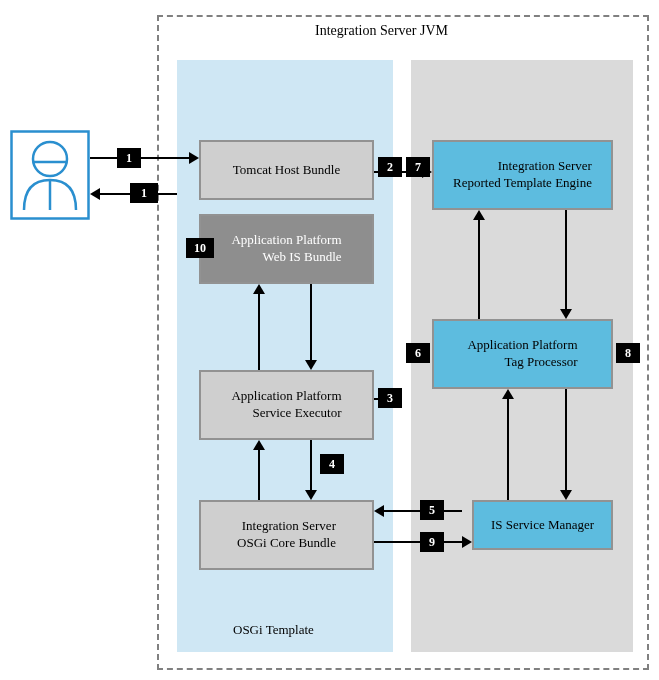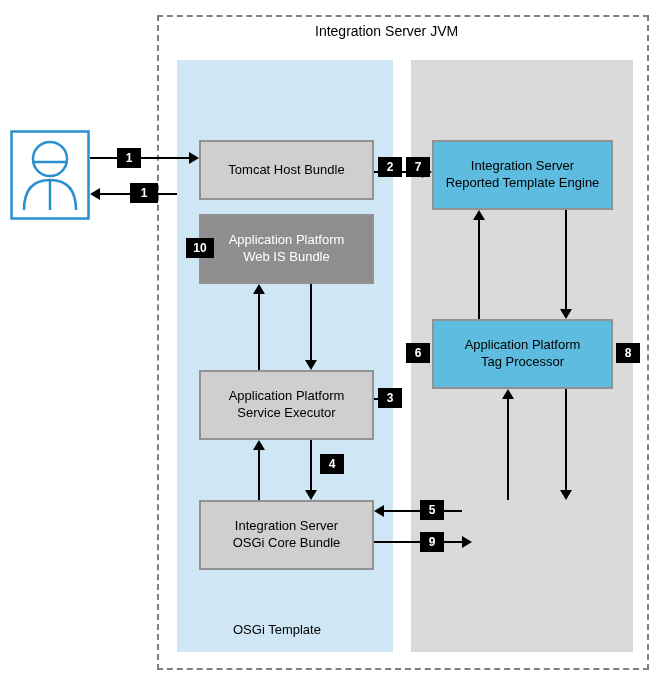--- a/index.html
+++ b/index.html
@@ -1,21 +1,21 @@
 <!DOCTYPE html>
 <html><head>
 <meta charset="utf-8">
 <style>
   * { box-sizing: border-box; margin: 0; padding: 0; }
   body {
     font-family: Arial, Helvetica, sans-serif;
     width: 659px; height: 680px;
     position: relative; background: #fff;
   }
-  .canvas { position: relative; width: 659px; height: 510px; }
+  .canvas { position: relative; width: 659px; height: 510px; font-family: Liberation Serif, serif; }
 
   
   .jvm {
     position: absolute;
     left: 157px; top: 15px;
     width: 492px; height: 655px;
     border: 2px dashed #808080;
   }
   .jvm-title {
     position: absolute;
@@ -47,21 +47,21 @@
     position: absolute;
     left: 494px; top: 614px;
     font-size: 13px; color: #000;
     text-align: center; line-height: 1.3;
   }
 
   
   .node {
     position: absolute;
     display: flex; align-items: center; justify-content: center;
-    text-align: center;
+    text-align: right;
     font-size: 13px; line-height: 1.3;
     border: 2px solid #929292;
   }
   .node-grey  { background: #cfcfcf; color: #000; }
   .node-dark  { background: #8e8e8e; color: #fff; }
   .node-blue  { background: #5dbcdf; color: #000; border-color: #929292; }
 
   
   .badge {
     position: absolute;
@@ -121,20 +121,21 @@
 
   <div class="node node-grey" style="left:199px; top:500px; width:175px; height:70px; white-space:pre;">Integration Server
 OSGi Core Bundle</div>
 
   <div class="node node-blue" style="left:432px; top:140px; width:181px; height:70px; white-space:pre;">Integration Server
 Reported Template Engine</div>
 
   <div class="node node-blue" style="left:432px; top:319px; width:181px; height:70px; white-space:pre;">Application Platform
 Tag Processor</div>
 
+  <div class="node node-blue" style="left:472px; top:500px; width:141px; height:50px;">IS Service Manager</div>
 
   <div class="arrow">
     <div class="shaft-h" style="left:90px; top:157px; width:99px;"></div>
     <div class="head-right" style="left:189px; top:152px;"></div>
   </div>
 
   <div class="arrow">
     <div class="shaft-h" style="left:100px; top:193px; width:77px;"></div>
     <div class="head-left" style="left:90px; top:188px;"></div>
   </div>

